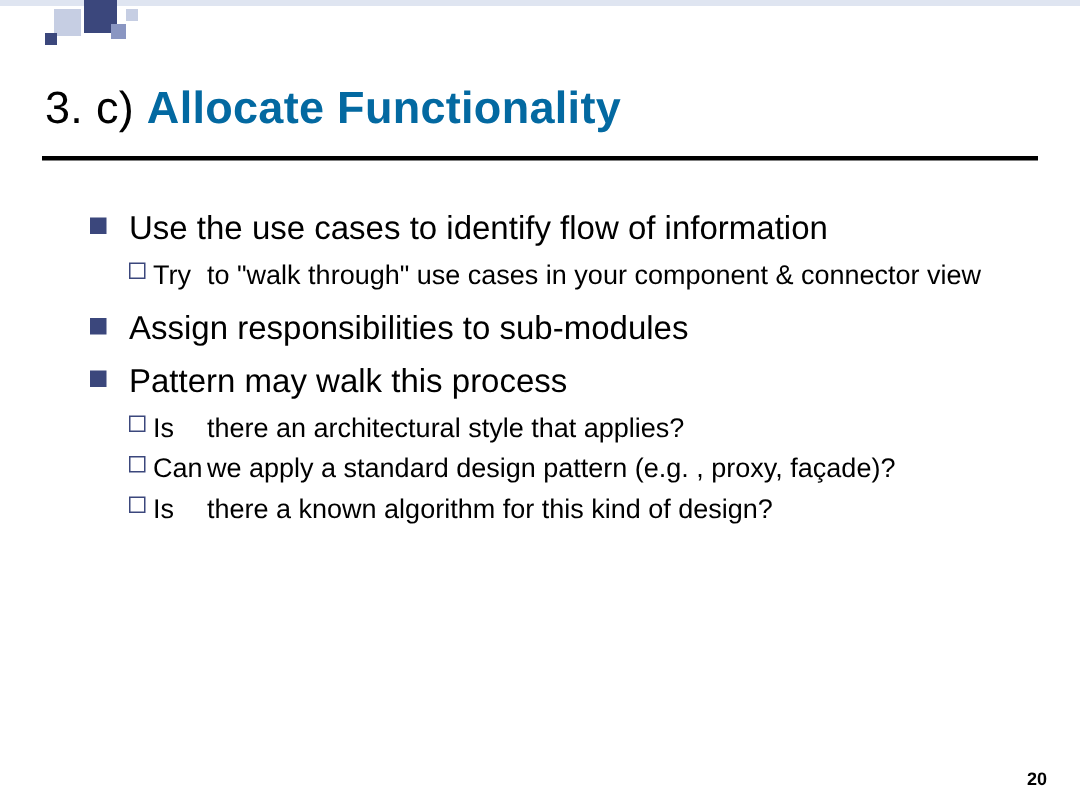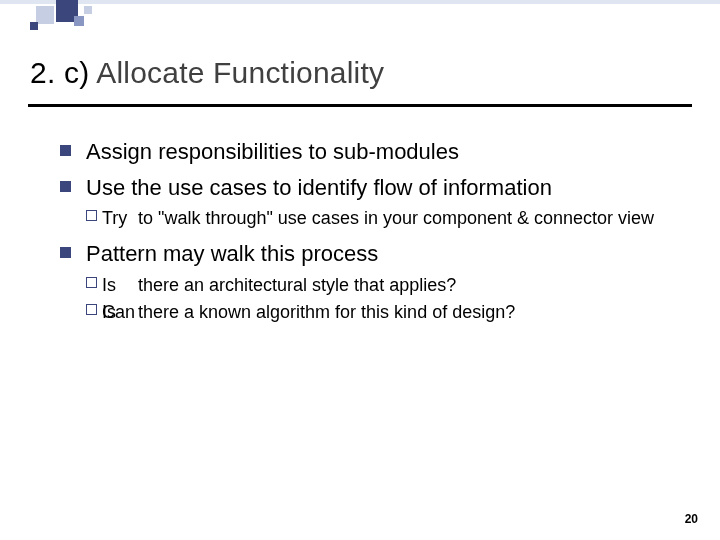--- a/index.html
+++ b/index.html
@@ -6,21 +6,21 @@
   html, body { width: 720px; height: 540px; background: #fff; font-family: Arial, Helvetica, sans-serif; color: #000; }
   .slide { position: relative; width: 720px; height: 540px; }
   .top-band { position: absolute; left: 0; top: 0; width: 100%; height: 38px; }
   .top-strip { position: absolute; left: 0; top: 0; width: 100%; height: 4px; background: #dfe5f1; }
   .sq { position: absolute; background: #3b477c; }
   .sq.light { background: #c6cee3; }
   .sq.mid { background: #8a96c2; }
   .hr-line { position: absolute; left: 28px; right: 28px; top: 104px; height: 0; border-top: 3px solid #000; }
   .title { position: absolute; left: 30px; top: 56px; font-size: 30px; letter-spacing: 0.2px; }
   .title .prefix { color: #000; }
-  .title .main { color: #404040; }
+  .title .main { color: #0369a1; font-weight: bold; }
   .body { position: absolute; left: 60px; top: 138px; right: 38px; }
   .l1 { list-style: none; }
   .l1 > li { position: relative; padding-left: 26px; font-size: 22px; line-height: 1.25; margin-bottom: 8px; }
   .l1 > li::before { content: ""; position: absolute; left: 0; top: 7px; width: 11px; height: 11px; background: #3b477c; }
   .l2 { list-style: none; margin-top: 6px; margin-bottom: 10px; }
   .l2 > li { position: relative; padding-left: 52px; font-size: 18px; line-height: 1.28; margin-bottom: 4px; }
   .l2 > li .b2 { position: absolute; left: 0; top: 3px; width: 11px; height: 11px; border: 1.5px solid #3b477c; background: transparent; }
   .l2 > li .b2-label { position: absolute; left: 16px; top: 0; font-size: 18px; }
   .pagenum { position: absolute; right: 22px; bottom: 14px; font-size: 12px; font-weight: bold; }
 </style>
@@ -31,50 +31,51 @@
   <div class="top-band">
     <div class="top-strip"></div>
     <div class="sq light" style="left:36px; top:6px; width:18px; height:18px;"></div>
     <div class="sq" style="left:56px; top:0px; width:22px; height:22px;"></div>
     <div class="sq mid" style="left:74px; top:16px; width:10px; height:10px;"></div>
     <div class="sq light" style="left:84px; top:6px; width:8px; height:8px;"></div>
     <div class="sq" style="left:30px; top:22px; width:8px; height:8px;"></div>
   </div>
 
   <div class="title">
-    <span class="prefix">2. c) </span><span class="main">Allocate Functionality</span>
+    <span class="prefix">3. c) </span><span class="main">Allocate Functionality</span>
   </div>
   <div class="hr-line"></div>
 
   <div class="body">
     <ul class="l1">
-      <li>
-        <span>Assign responsibilities to sub-modules</span>
-      </li>
       <li>
         <span>Use the use cases to identify flow of information</span>
         <ul class="l2">
           <li>
             <span class="b2"></span>
             <span class="b2-label">Try</span>
             <span> to "walk through" use cases in your component &amp; connector view</span>
           </li>
         </ul>
+      </li>
+      <li>
+        <span>Assign responsibilities to sub-modules</span>
       </li>
       <li>
         <span>Pattern may walk this process</span>
         <ul class="l2">
           <li>
             <span class="b2"></span>
             <span class="b2-label">Is</span>
             <span> there an architectural style that applies?</span>
           </li>
           <li>
             <span class="b2"></span>
             <span class="b2-label">Can</span>
+            <span> we apply a standard design pattern (e.g. , proxy, façade)?</span>
           </li>
           <li>
             <span class="b2"></span>
             <span class="b2-label">Is</span>
             <span> there a known algorithm for this kind of design?</span>
           </li>
         </ul>
       </li>
     </ul>
   </div>

